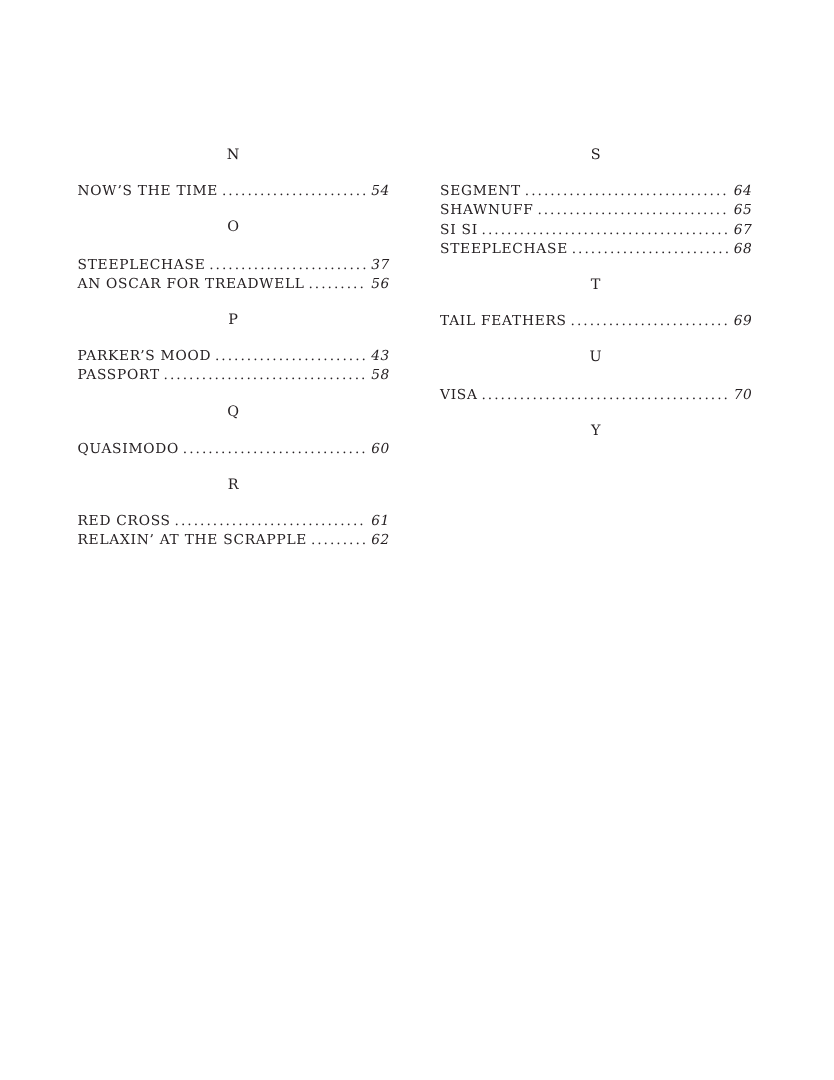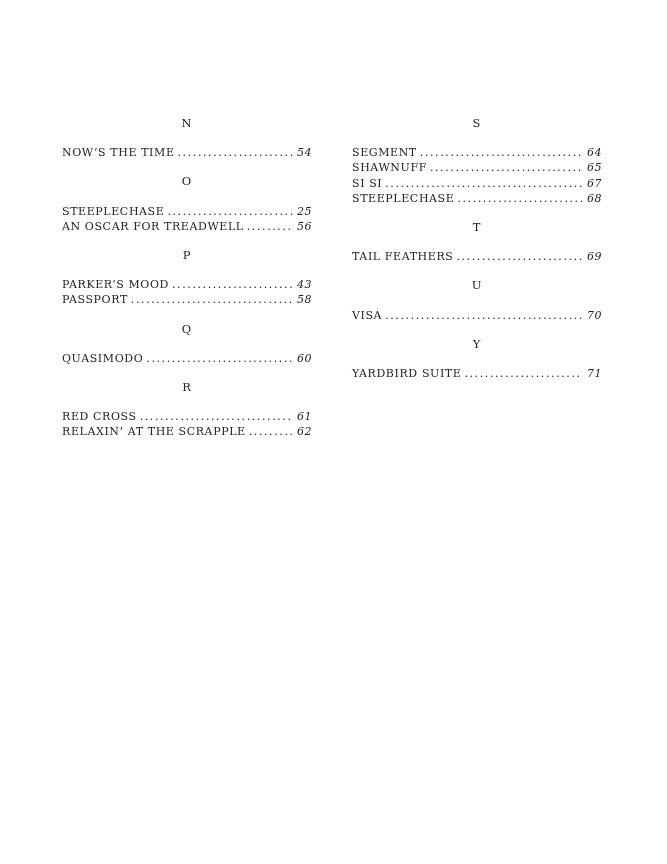--- a/index.html
+++ b/index.html
@@ -74,21 +74,21 @@
           <span class="title">NOW’S THE TIME</span>
           <span class="dots"></span>
           <span class="num">54</span>
         </div>
       </div>
       <div class="section">
         <div class="letter-heading">O</div>
         <div class="entry">
           <span class="title">STEEPLECHASE</span>
           <span class="dots"></span>
-          <span class="num">25</span>
+          <span class="num">37</span>
         </div>
         <div class="entry">
           <span class="title">AN OSCAR FOR TREADWELL</span>
           <span class="dots"></span>
           <span class="num">56</span>
         </div>
       </div>
       <div class="section">
         <div class="letter-heading">P</div>
         <div class="entry">
@@ -159,20 +159,15 @@
       <div class="section">
         <div class="letter-heading">U</div>
         <div class="entry">
           <span class="title">VISA</span>
           <span class="dots"></span>
           <span class="num">70</span>
         </div>
       </div>
       <div class="section">
         <div class="letter-heading">Y</div>
-        <div class="entry">
-          <span class="title">YARDBIRD SUITE</span>
-          <span class="dots"></span>
-          <span class="num">71</span>
-        </div>
       </div>
     </div>
 </div>
 
 </body></html>

